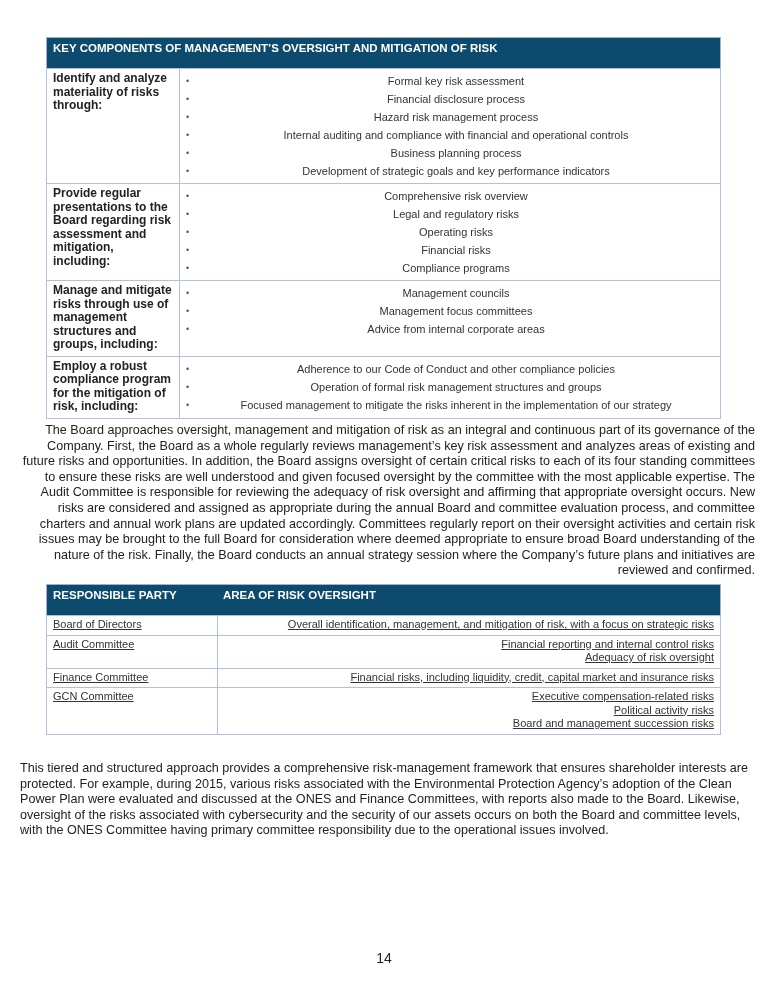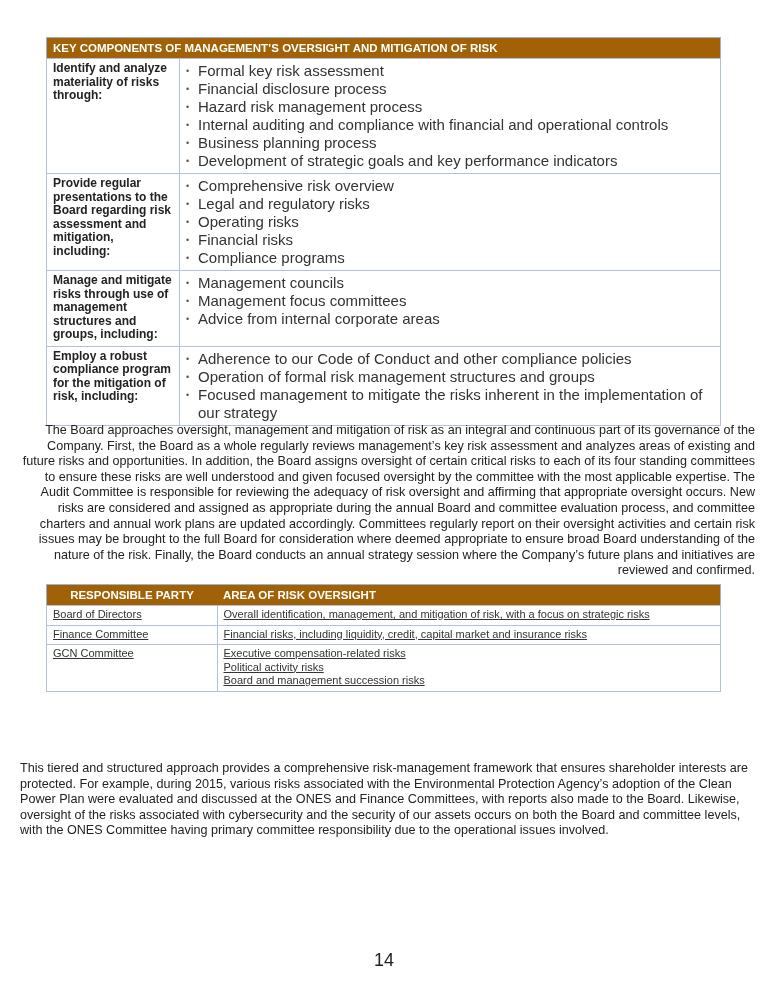--- a/index.html
+++ b/index.html
@@ -5,46 +5,46 @@
   html, body { margin:0; padding:0; background:#ffffff; }
   body {
     width:768px; height:1000px; position:relative; overflow:hidden;
     font-family:"Liberation Sans", sans-serif; color:#222222;
   }
   .tbl {
     position:absolute; left:46px; width:675px;
     border-collapse:collapse; border:1px solid #9fb0d0;
   }
   .tbl th {
-    background:#a16207; color:#ffffff; font-weight:bold;
-    font-size:11.5px; text-align:left; padding:3px 6px 3px 6px; height:14px;
+    background:#0c4a6e; color:#ffffff; font-weight:bold;
+    font-size:11.5px; text-align:left; padding:3px 6px 13px 6px; height:14px;
   }
   .tbl td { border:1px solid #b3c0dc; vertical-align:top; }
   #t1 { top:37px; }
   #t1 td.label {
     width:120px; padding:3px 6px 4px 6px;
     font-weight:bold; font-size:12px; line-height:13.5px; color:#222;
   }
   #t1 td.items { padding:3px 6px 3px 6px; }
   #t1 ul { list-style:none; margin:0; padding:0; }
-  #t1 li { font-size:15px; line-height:18px; color:#333; position:relative; padding-left:12px; }
+  #t1 li { font-size:11px; line-height:18px; color:#333; position:relative; padding-left:12px;text-align:center; }
   #t1 li::before { content:"\2022"; position:absolute; left:0; top:0; font-size:9px; color:#555; }
 
   #t2 { top:584px; }
-  #t2 th.c1 { width:158px;text-align:center; }
+  #t2 th.c1 { width:158px; }
   #t2 td { font-size:11px; line-height:13.5px; padding:2px 6px 3px 6px; color:#333;text-decoration:underline; }
-  #t2 td.area div { white-space:nowrap; }
+  #t2 td.area div { white-space:nowrap;text-align:right; }
 
   .para {
     position:absolute; left:20px; width:735px;
     font-size:12.6px; line-height:15.6px; color:#222; margin:0;
   }
   #p1 { top:423px;text-align:right; }
   #p2 { top:761px; }
-  .pnum { position:absolute; top:950px; left:0; width:768px; text-align:center; font-size:18px; color:#222; }
+  .pnum { position:absolute; top:950px; left:0; width:768px; text-align:center; font-size:14px; color:#222; }
 </style>
 </head>
 <body>
 
 <table id="t1" class="tbl">
   <thead>
     <tr>
         <th colspan="2">KEY COMPONENTS OF MANAGEMENT’S OVERSIGHT AND MITIGATION OF RISK</th>
       </tr>
   </thead>
@@ -107,20 +107,27 @@
     </tr>
   </thead>
   <tbody>
     <tr>
       <td>Board of Directors</td>
       <td class="area">
         <div>Overall identification, management, and mitigation of risk, with a focus on strategic risks</div>
       </td>
     </tr>
     <tr>
+      <td>Audit Committee</td>
+      <td class="area">
+        <div>Financial reporting and internal control risks</div>
+        <div>Adequacy of risk oversight</div>
+      </td>
+    </tr>
+    <tr>
       <td>Finance Committee</td>
       <td class="area">
         <div>Financial risks, including liquidity, credit, capital market and insurance risks</div>
       </td>
     </tr>
     <tr>
       <td>GCN Committee</td>
       <td class="area">
         <div>Executive compensation-related risks</div>
         <div>Political activity risks</div>

